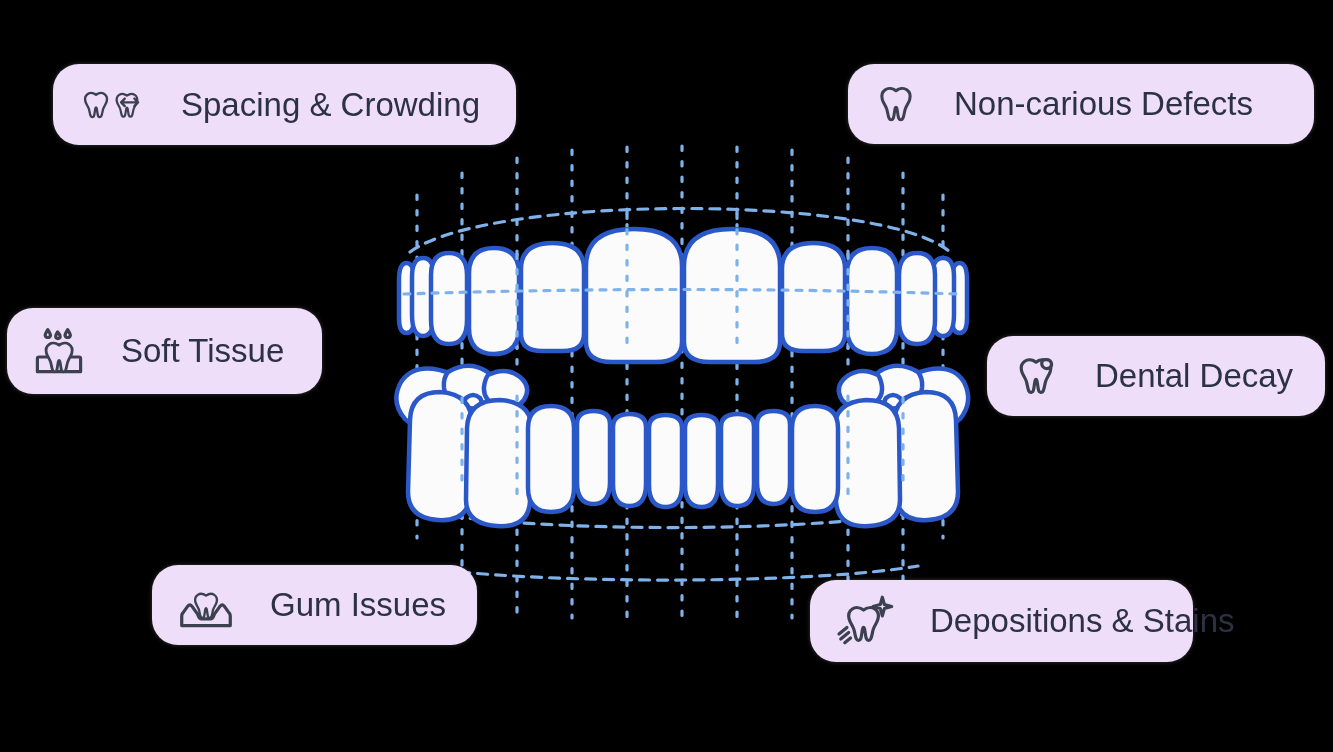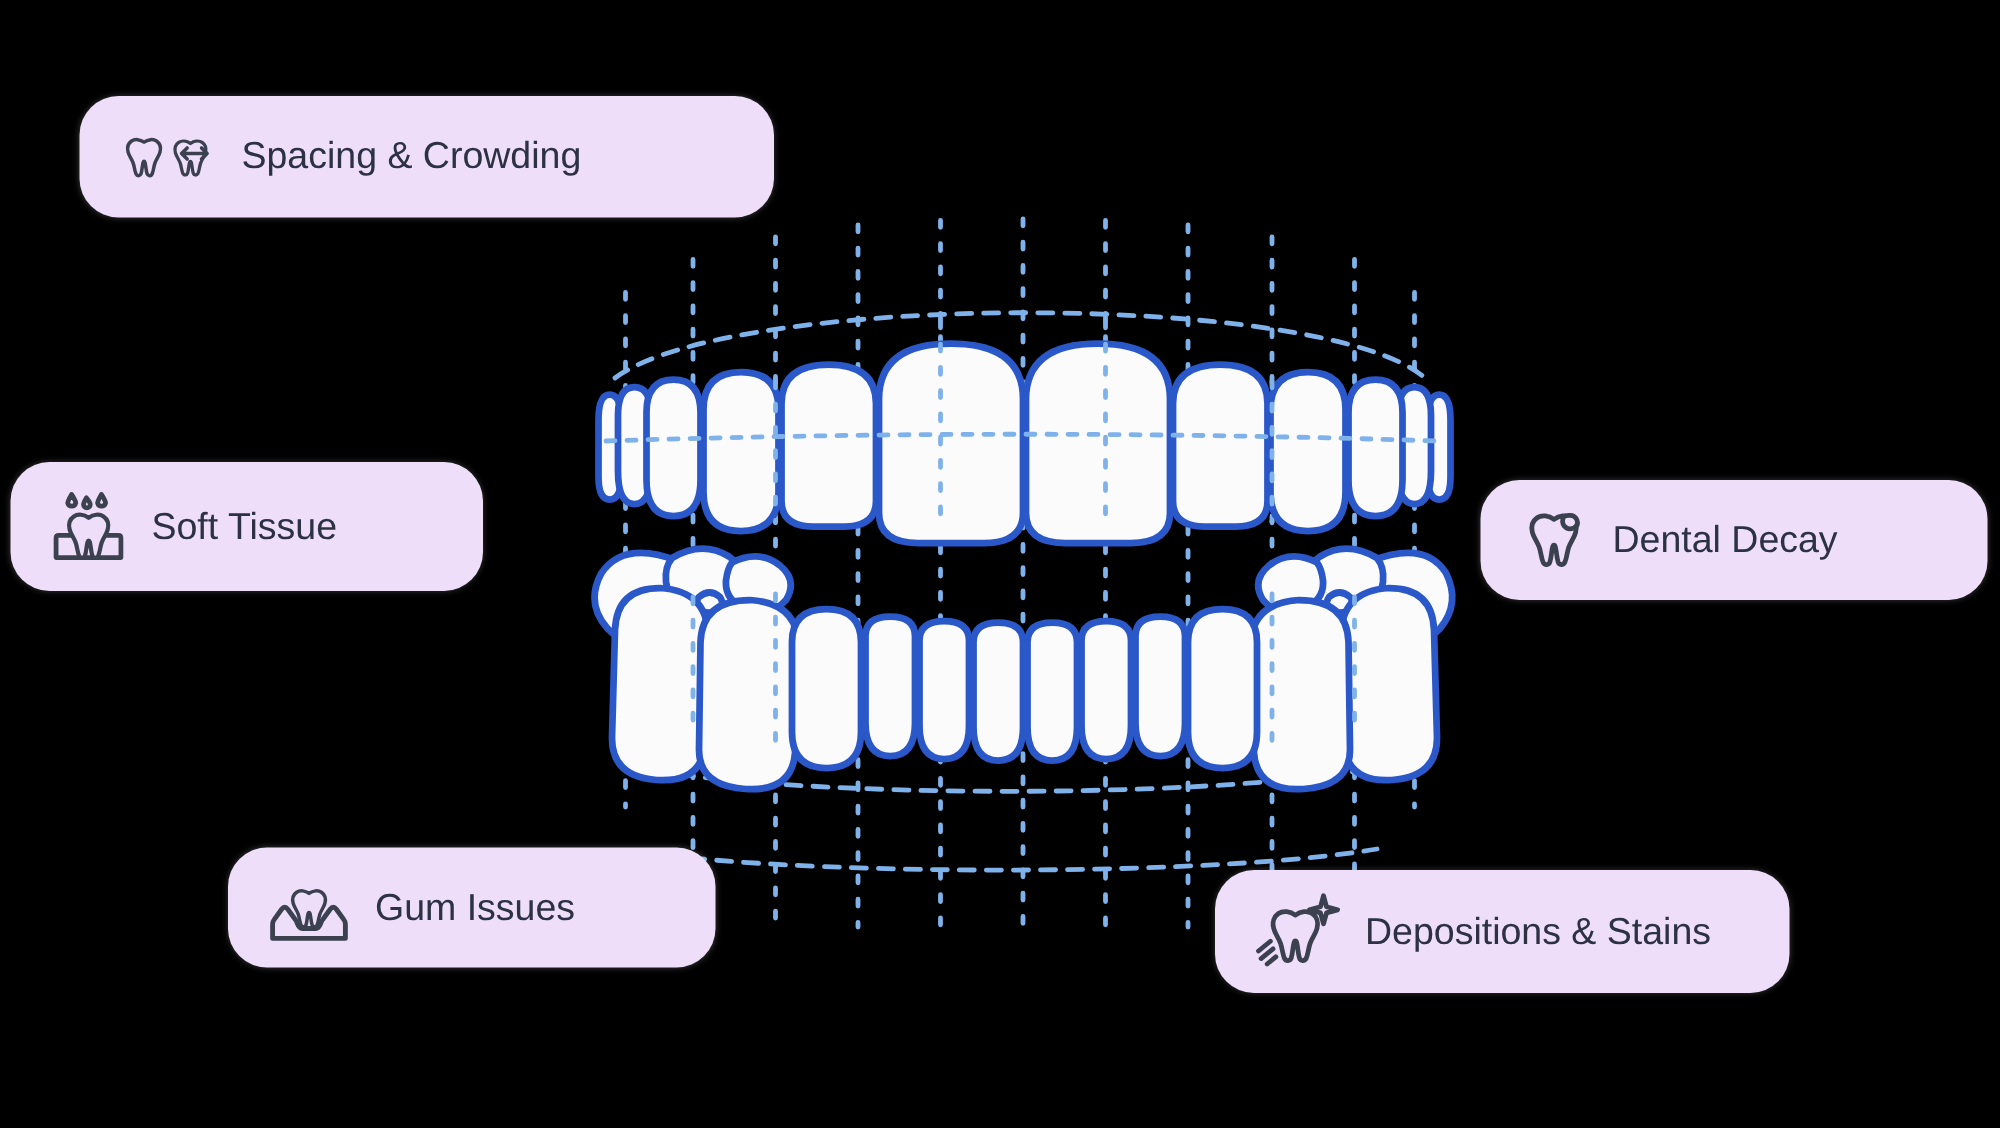--- a/index.html
+++ b/index.html
@@ -9,25 +9,25 @@
     font-family:"Liberation Sans", sans-serif;
   }
   .stage{position:relative;width:1333px;height:752px;background:var(--background,#000);}
   .illustration{position:absolute;left:393px;top:138px;width:584px;height:492px;}
   .grid{stroke:var(--grid-line,#7fb2ea);fill:none;stroke-width:3.2;stroke-linecap:round;}
   .grid .v{stroke-dasharray:4.5 11;}
   .grid .a{stroke-dasharray:10 8;}
   .grid .h{stroke-dasharray:6 8;}
   .tooth{stroke:var(--tooth-outline,#2b58c8);fill:var(--tooth-fill,#fbfbfc);stroke-width:4.5;stroke-linejoin:round;}
   .pill{
-    position:absolute;display:flex;align-items:center;gap:16px;
+    position:absolute;display:flex;align-items:center;gap:36px;
     padding:0 26px;box-sizing:border-box;
     background:var(--pill-bg,#eedef9);border-radius:26px;
     box-shadow:0 0 4px rgba(255,255,255,.22);
-    color:var(--pill-text,#2c3144);font-size:25px;font-weight:500;
+    color:var(--pill-text,#2c3144);font-size:33px;font-weight:500;
     white-space:nowrap;
   }
   .icon{flex:0 0 auto;}
   .icon path,.icon use,.icon line{
     stroke:var(--icon-stroke,#3c4150);fill:none;
     stroke-width:2.2;stroke-linecap:round;stroke-linejoin:round;
   }
   .icon .t-fill{fill:var(--pill-bg,#eedef9);}
 </style>
 </head>
@@ -110,33 +110,39 @@
 
   <div class="pill" style="left:53px;top:64px;width:463px;height:81px">
     <svg class="icon" width="66" height="40" viewBox="0 0 62 36">
       <use href="#tooth32" transform="translate(0,2)"></use>
       <use href="#tooth32" transform="translate(30,3.2) scale(0.94)" stroke-width="2.35"></use>
       <path d="M39.5 15.5 H55.5 M43 12 L39.5 15.5 L43 19 M52 12 L55.5 15.5 L52 19"></path>
     </svg>
     <span>Spacing &amp; Crowding</span>
   </div>
 
+  <div class="pill" style="left:848px;top:64px;width:466px;height:80px">
+    <svg class="icon" width="44" height="44" viewBox="0 0 32 32">
+      <use href="#tooth32"></use>
+    </svg>
+    <span>Non-carious Defects</span>
+  </div>
 
   <div class="pill" style="left:7px;top:308px;width:315px;height:86px">
     <svg class="icon" width="52" height="49" viewBox="0 0 36 34">
       <path d="M3 31 L3 22 Q3 20.8 4.2 20.8 L31.8 20.8 Q33 20.8 33 22 L33 31 Z"></path>
       <use href="#tooth32" class="t-fill" transform="translate(4,7) scale(0.88)" stroke-width="2.5"></use>
       <path d="M10.2 1.8 C9 3.8 8.4 4.8 8.4 5.8 A1.9 1.9 0 0 0 12.1 5.8 C12.1 4.8 11.4 3.8 10.2 1.8 Z"></path>
       <path d="M17 3.4 C16.1 4.9 15.7 5.7 15.7 6.5 A1.55 1.55 0 0 0 18.8 6.5 C18.8 5.7 18.3 4.9 17 3.4 Z"></path>
       <path d="M24 1.8 C22.8 3.8 22.2 4.8 22.2 5.8 A1.9 1.9 0 0 0 25.9 5.8 C25.9 4.8 25.2 3.8 24 1.8 Z"></path>
     </svg>
     <span>Soft Tissue</span>
   </div>
 
-  <div class="pill" style="left:987px;top:320px;width:338px;height:80px">
+  <div class="pill" style="left:987px;top:336px;width:338px;height:80px">
     <svg class="icon" width="46" height="46" viewBox="0 0 32 32">
       <use href="#tooth32"></use>
       <path class="t-fill" d="M20.5 5.2 Q19.3 7.8 20.8 9.6 Q22.6 11.6 25.2 10.4 Q27.6 9.2 26.6 6.6 Q25.6 4.4 23 4.6 Q21.4 4.7 20.5 5.2 Z"></path>
     </svg>
     <span>Dental Decay</span>
   </div>
 
   <div class="pill" style="left:152px;top:565px;width:325px;height:80px">
     <svg class="icon" width="56" height="50" viewBox="0 0 38 34">
       <path d="M2.5 31 L2.5 24.5 Q2.5 23.4 3.2 22.5 L6.6 17.8 Q8 16 9.4 17.8 L12.8 22.5 Q13.5 23.4 13.8 24.5 Q14.5 26.5 16 26.5 L22 26.5 Q23.5 26.5 24.2 24.5 Q24.5 23.4 25.2 22.5 L28.6 17.8 Q30 16 31.4 17.8 L34.8 22.5 Q35.5 23.4 35.5 24.5 L35.5 31 Z"></path>

